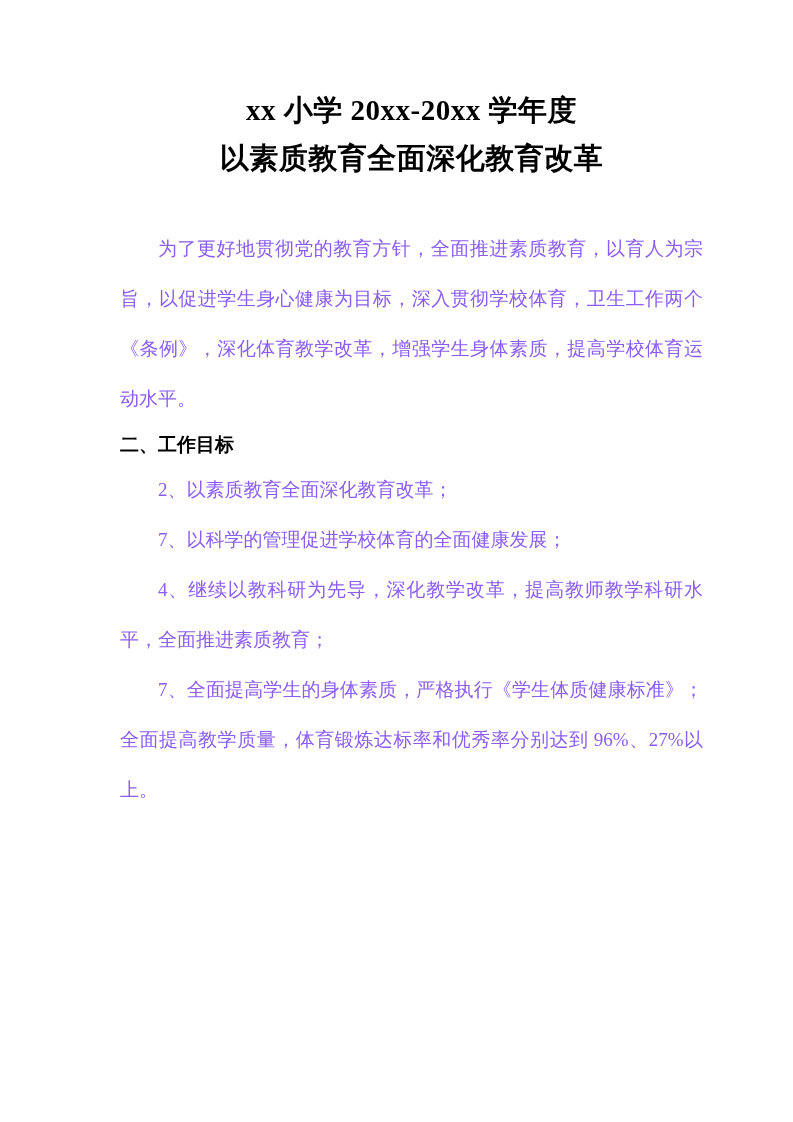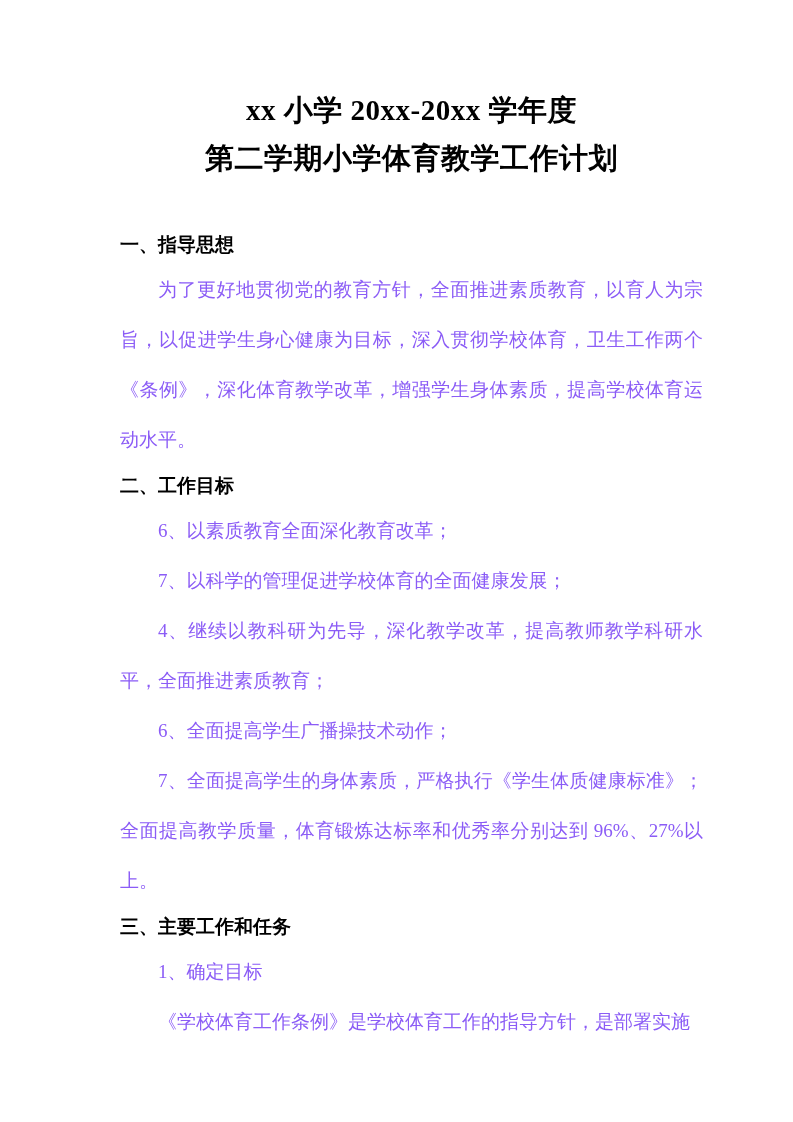--- a/index.html
+++ b/index.html
@@ -54,36 +54,29 @@
     color: #8b5cf6;
   }
 </style>
 </head>
 <body>
 
 <div class="page">
 
   <h1 class="doc-title">
     <span class="title-line">xx 小学 20xx-20xx 学年度</span>
-    <span class="title-line">第二学期小学体育教学工作计划</span>
+    <span class="title-line">以素质教育全面深化教育改革</span>
   </h1>
 
   <section>
-    <h2 class="section-heading">一、指导思想</h2>
     <p class="body-para">为了更好地贯彻党的教育方针，全面推进素质教育，以育人为宗旨，以促进学生身心健康为目标，深入贯彻学校体育，卫生工作两个《条例》，深化体育教学改革，增强学生身体素质，提高学校体育运动水平。</p>
   </section>
 
   <section>
     <h2 class="section-heading">二、工作目标</h2>
-    <p class="body-para">6、以素质教育全面深化教育改革；</p>
+    <p class="body-para">2、以素质教育全面深化教育改革；</p>
     <p class="body-para">7、以科学的管理促进学校体育的全面健康发展；</p>
     <p class="body-para">4、继续以教科研为先导，深化教学改革，提高教师教学科研水平，全面推进素质教育；</p>
-    <p class="body-para">6、全面提高学生广播操技术动作；</p>
     <p class="body-para">7、全面提高学生的身体素质，严格执行《学生体质健康标准》；全面提高教学质量，体育锻炼达标率和优秀率分别达到 96%、27%以上。</p>
   </section>
 
-  <section>
-    <h2 class="section-heading">三、主要工作和任务</h2>
-    <p class="body-para">1、确定目标</p>
-    <p class="body-para">《学校体育工作条例》是学校体育工作的指导方针，是部署实施</p>
-  </section>
 
 </div>
 
 </body></html>

